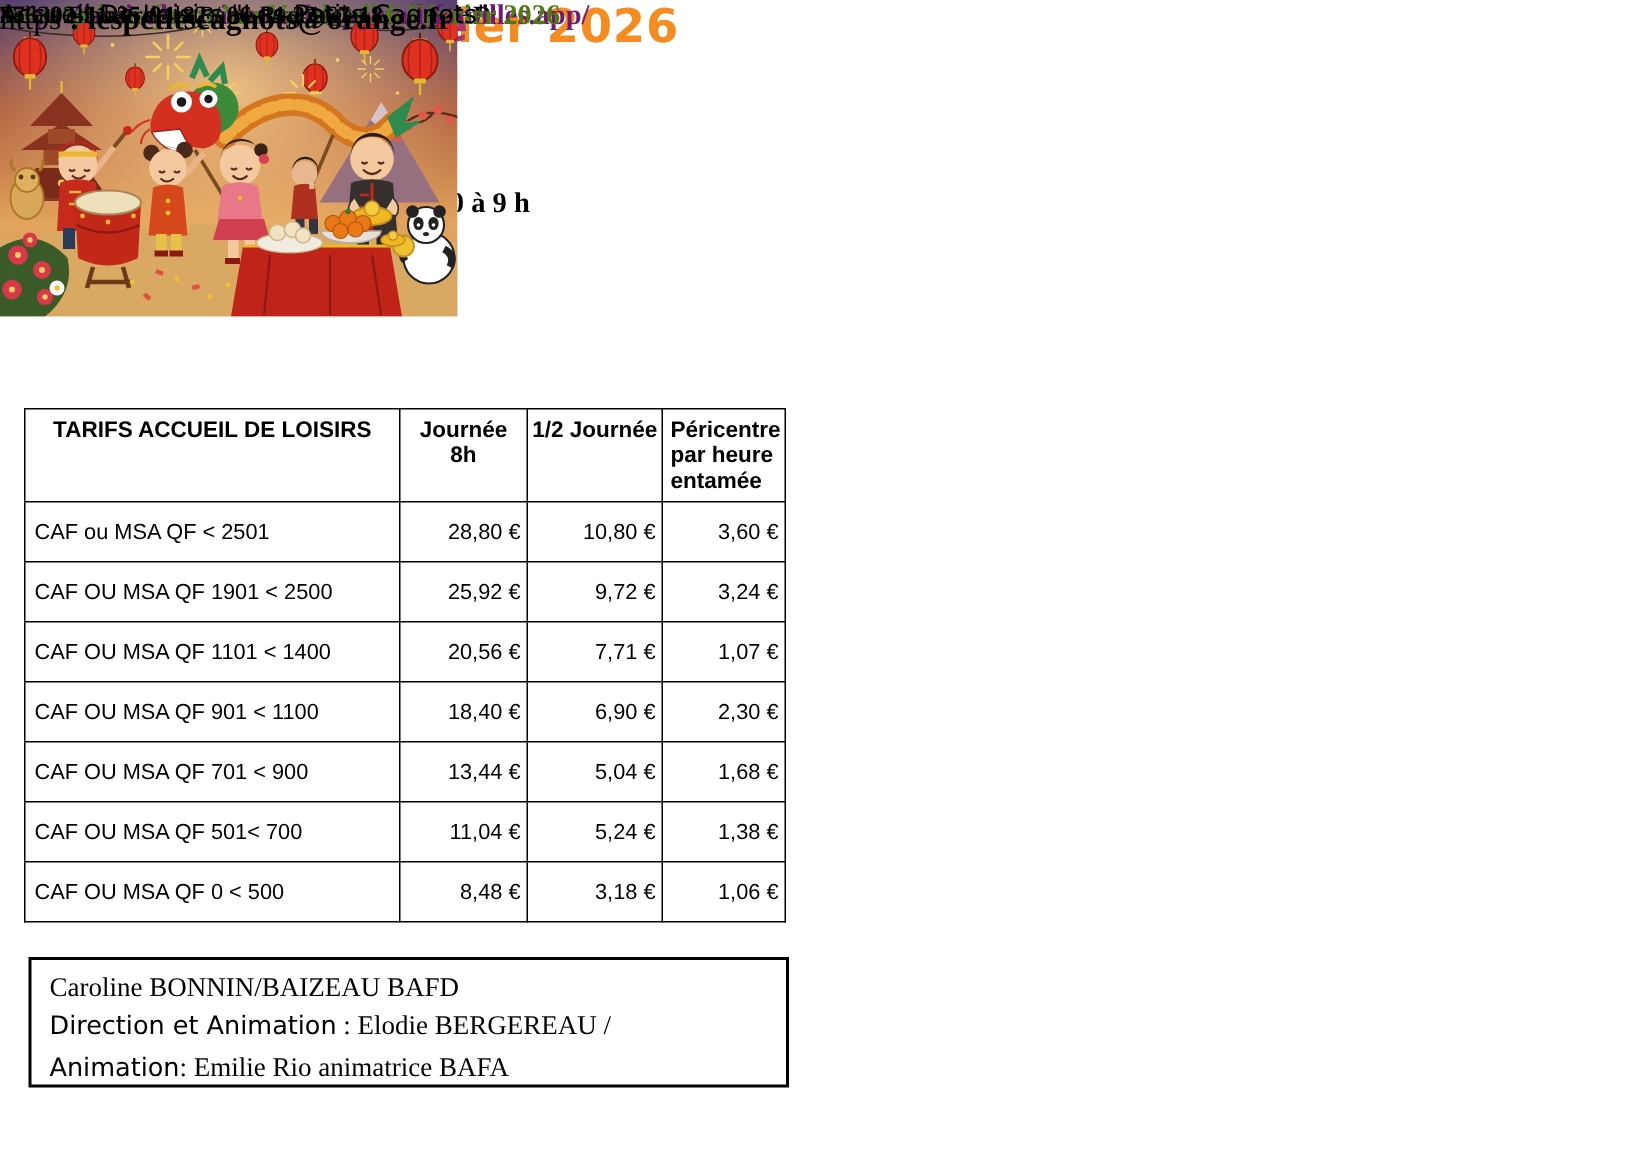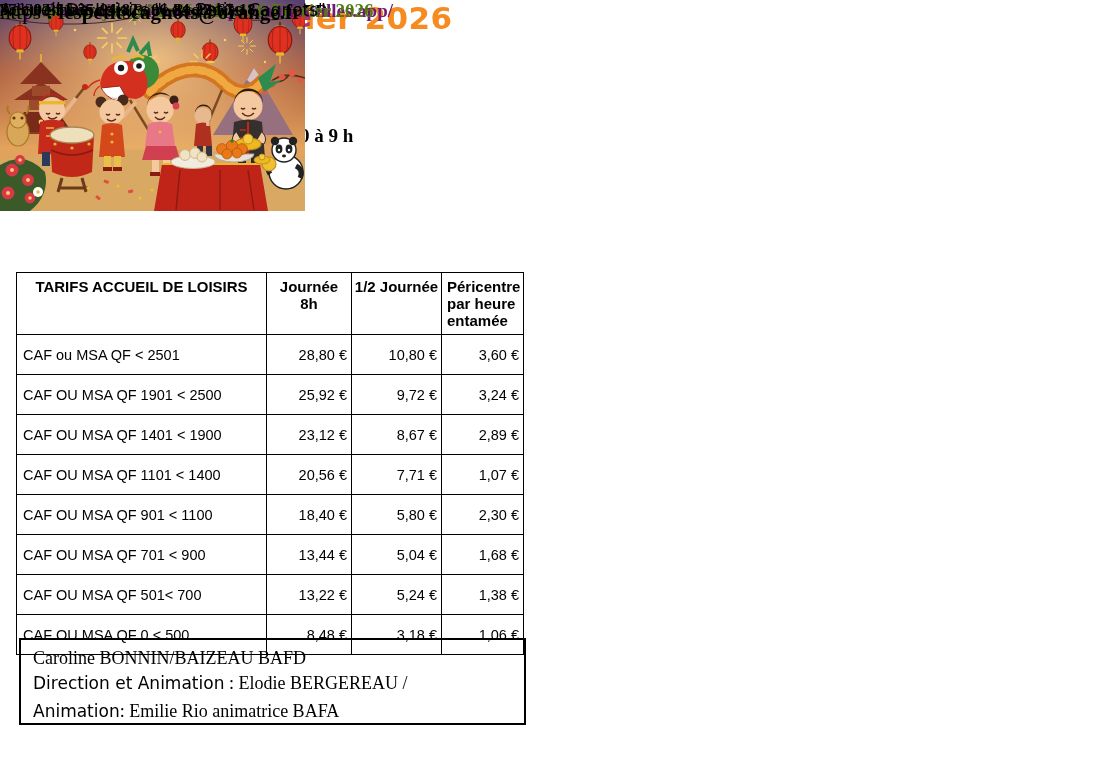--- a/index.html
+++ b/index.html
@@ -95,46 +95,40 @@
         <td class="num">10,80 €</td>
         <td class="num">3,60 €</td>
       </tr>
       <tr>
         <td class="lbl">CAF OU MSA QF 1901 &lt; 2500</td>
         <td class="num">25,92 €</td>
         <td class="num">9,72 €</td>
         <td class="num">3,24 €</td>
       </tr>
       <tr>
-        <td class="lbl">CAF OU MSA QF 1401 &lt; 1900</td>
-        <td class="num">23,12 €</td>
-        <td class="num">8,67 €</td>
-        <td class="num">2,89 €</td>
-      </tr>
-      <tr>
         <td class="lbl">CAF OU MSA QF 1101 &lt; 1400</td>
         <td class="num">20,56 €</td>
         <td class="num">7,71 €</td>
         <td class="num">1,07 €</td>
       </tr>
       <tr>
         <td class="lbl">CAF OU MSA QF 901 &lt; 1100</td>
         <td class="num">18,40 €</td>
-        <td class="num">5,80 €</td>
+        <td class="num">6,90 €</td>
         <td class="num">2,30 €</td>
       </tr>
       <tr>
         <td class="lbl">CAF OU MSA QF 701 &lt; 900</td>
         <td class="num">13,44 €</td>
         <td class="num">5,04 €</td>
         <td class="num">1,68 €</td>
       </tr>
       <tr>
         <td class="lbl">CAF OU MSA QF 501&lt; 700</td>
-        <td class="num">13,22 €</td>
+        <td class="num">11,04 €</td>
         <td class="num">5,24 €</td>
         <td class="num">1,38 €</td>
       </tr>
       <tr>
         <td class="lbl">CAF OU MSA QF 0 &lt; 500</td>
         <td class="num">8,48 €</td>
         <td class="num">3,18 €</td>
         <td class="num">1,06 €</td>
       </tr>
     </tbody>

